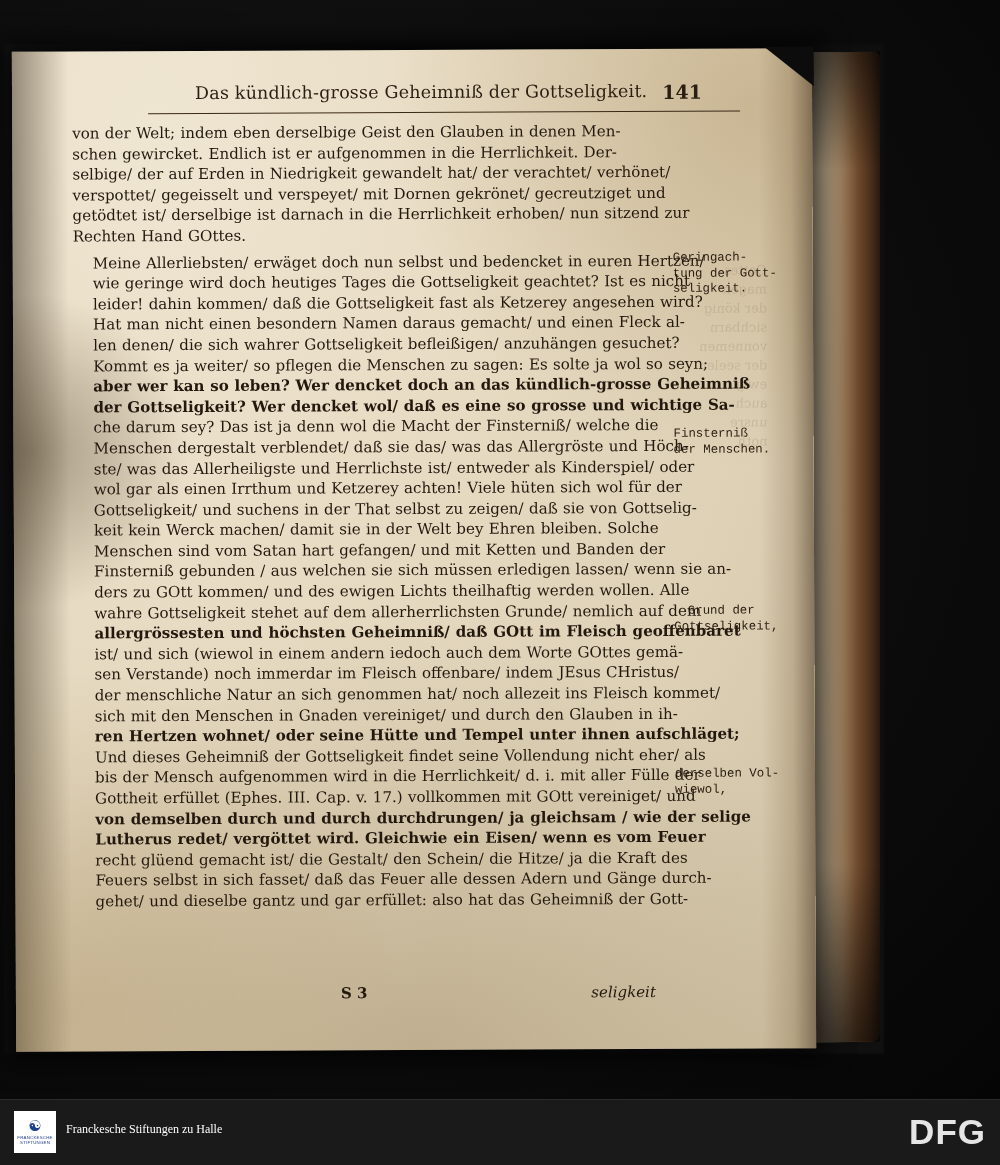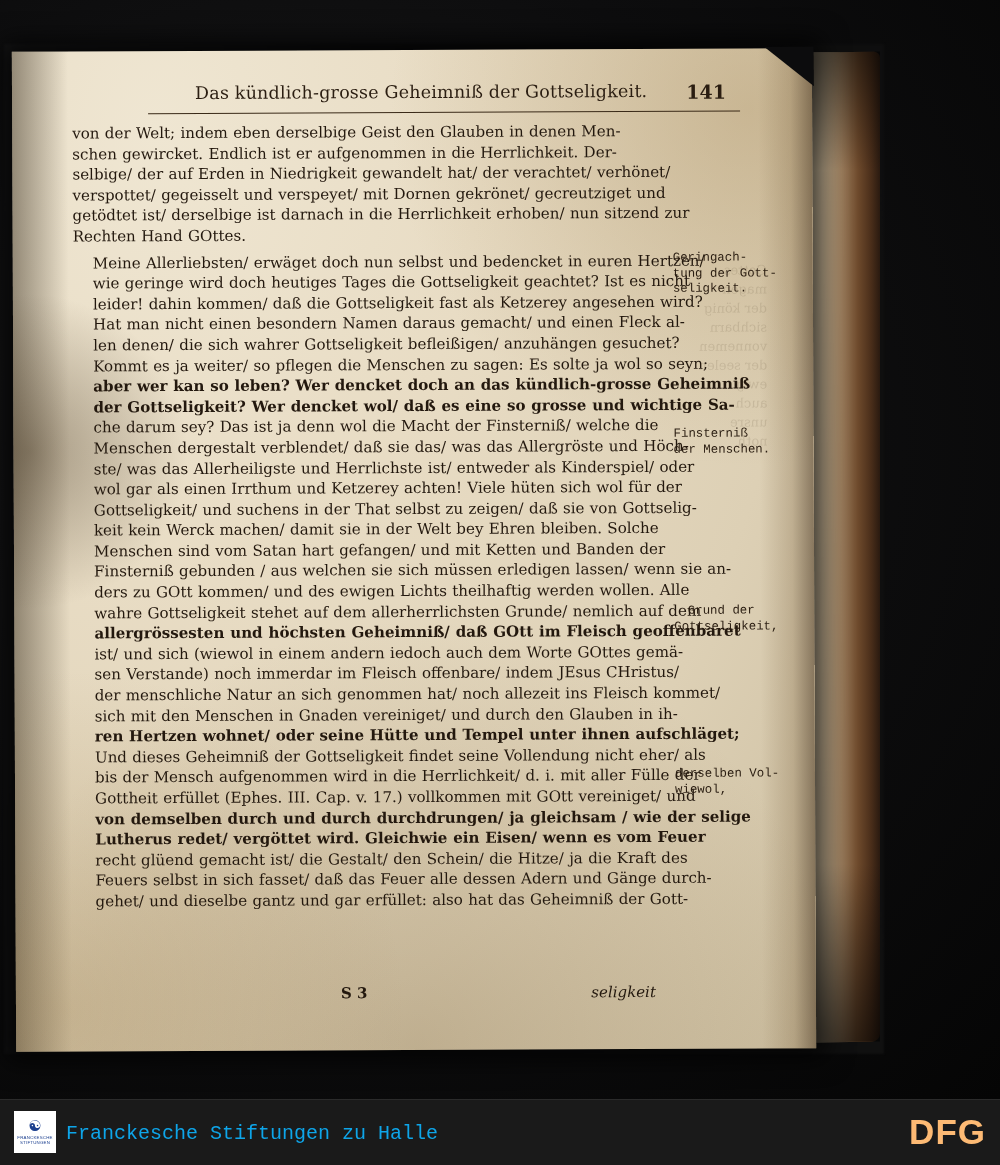--- a/index.html
+++ b/index.html
@@ -106,21 +106,21 @@
     position: absolute;
     left: 60px; top: 0;
     font-family: "DejaVu Serif", serif;
     font-size: 17.5px;
     letter-spacing: .2px;
     color: #2a1d11;
     white-space: nowrap;
   }
   .page-number {
     position: absolute;
-    right: 40px; top: 0;
+    right: 64px; top: 0;
     font-family: "DejaVu Serif", serif;
     font-size: 19px;
     font-weight: bold;
     color: #2a1d11;
   }
   .head-rule {
     position: absolute;
     left: 13px; top: 30px;
     width: 592px;
     border-top: 1.6px solid #3a2a18;
@@ -228,32 +228,32 @@
     font-family: "Liberation Sans", sans-serif;
     font-size: 4.4px;
     letter-spacing: .2px;
     text-align: center;
     color: #1b3f8f;
     margin-top: 2px;
   }
   .footer-text {
     position: absolute;
     left: 66px; top: 22px;
-    font-family: Liberation Mono, monospace;
-    font-size: 20px;
-    color: #0ea5e9;
+    font-family: Liberation Serif, serif;
+    font-size: 12px;
+    color: #ffffff;
   }
   .footer-brand {
     position: absolute;
     right: 14px; top: 12px;
     font-family: "Liberation Sans", sans-serif;
     font-size: 35px;
     font-weight: bold;
     letter-spacing: 1px;
-    color: #fdba74;
+    color: #e5e5e5;
   }
 </style>
 </head>
 <body>
 
 <div class="scan-bg"></div>
 <div class="book-shadow"></div>
 <div class="fore-edge"></div>
 <div class="fore-edge-shade"></div>
 

